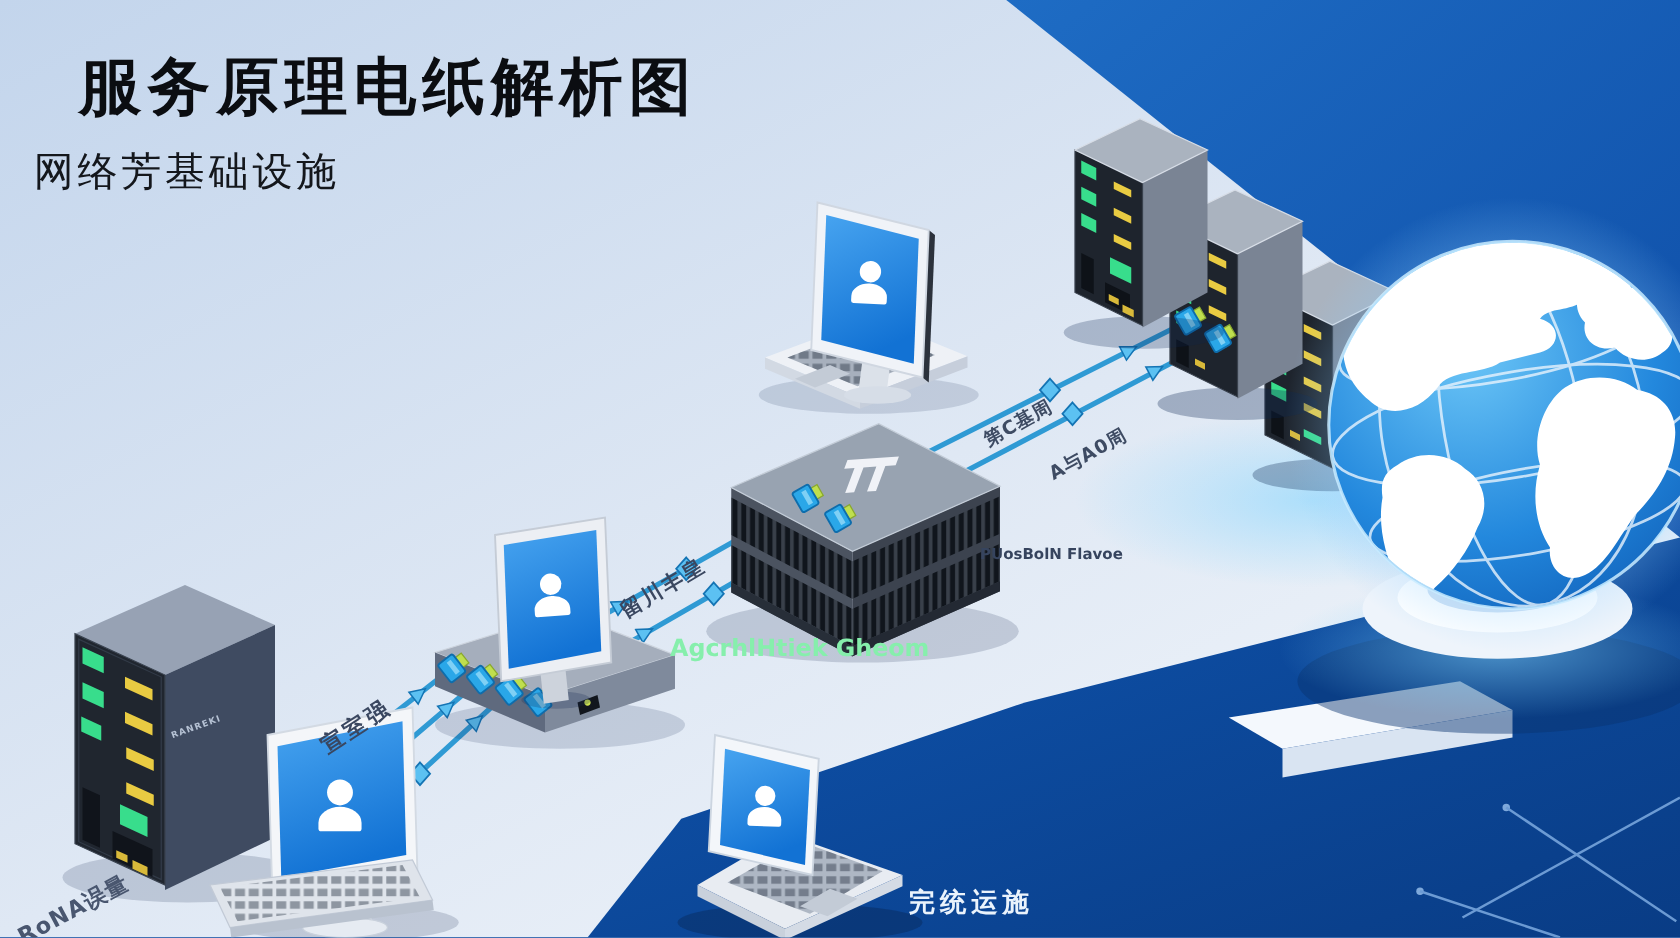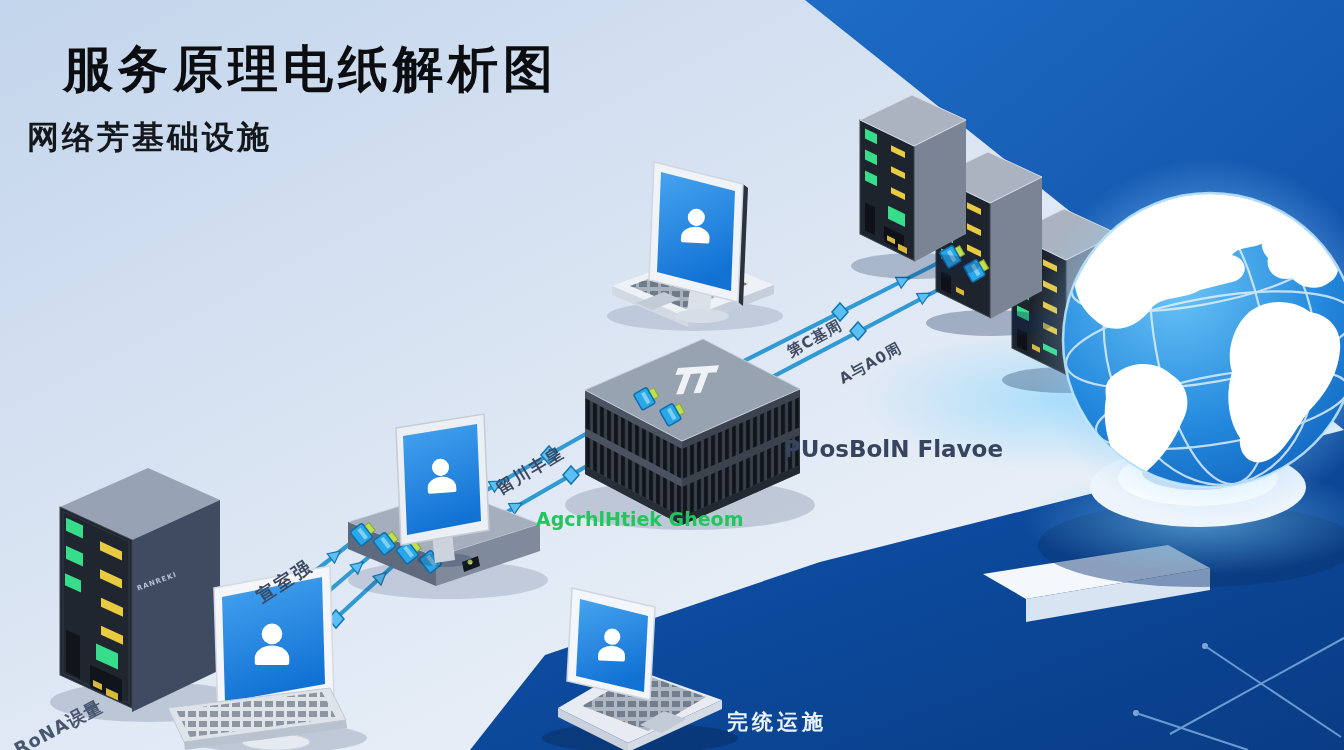--- a/index.html
+++ b/index.html
@@ -1,23 +1,23 @@
 <!DOCTYPE html>
 <html><head>
 <meta charset="utf-8">
 <style>
   html,body{margin:0;padding:0;background:#0d4a9e;}
   #stage{position:relative;width:1344px;height:750px;overflow:hidden;
          font-family:"DejaVu Sans","Liberation Sans",sans-serif;}
   #scene{position:absolute;left:0;top:0;}
   .lbl{position:absolute;font-weight:bold;white-space:nowrap;transform-origin:0 0;}
   #title{left:26px;top:36px;font-size:50px;font-weight:900;color:#0b0d11;letter-spacing:5px;margin-left:37px;}
-  #subtitle{left:27px;top:116px;font-size:32px;font-weight:700;color:#14171c;letter-spacing:3px;}
-  #lbl-gateway{left:536px;top:508px;font-size:19px;color:#22c55e;}
-  #lbl-plane{left:784px;top:436px;font-size:23px;color:#36445e;}
+  #subtitle{left:27px;top:116px;font-size:32px;font-weight:400;color:#14171c;letter-spacing:3px;}
+  #lbl-gateway{left:536px;top:508px;font-size:19px;color:#86efac;}
+  #lbl-plane{left:784px;top:436px;font-size:12px;color:#36445e;}
   #lbl-laptop{left:727px;top:664px;font-size:21px;color:#eaf3fc;letter-spacing:4px;margin-top:44px;}
   #lbl-globe{left:1130px;top:545px;font-size:22px;color:#dce9f8;letter-spacing:5px;}
   #lbl-link1{left:252px;top:588px;font-size:18px;color:#3a4760;letter-spacing:3px;transform:rotate(-33deg);}
   #lbl-link2{left:492px;top:480px;font-size:17px;color:#3a4760;letter-spacing:2px;transform:rotate(-31deg);}
   #lbl-link3{left:784px;top:345px;font-size:15px;color:#3e4b63;letter-spacing:1px;transform:rotate(-29deg);}
   #lbl-link4{left:836px;top:372px;font-size:15px;color:#3e4b63;letter-spacing:1px;transform:rotate(-29deg);}
   #lbl-tower{left:10px;top:740px;font-size:18px;color:#49566f;letter-spacing:1px;transform:rotate(-28deg);}
   #lbl-side{left:136px;top:585px;font-size:7px;font-weight:600;color:#b6c2d4;letter-spacing:1px;transform:rotate(-20deg);}
 </style>
 </head>

